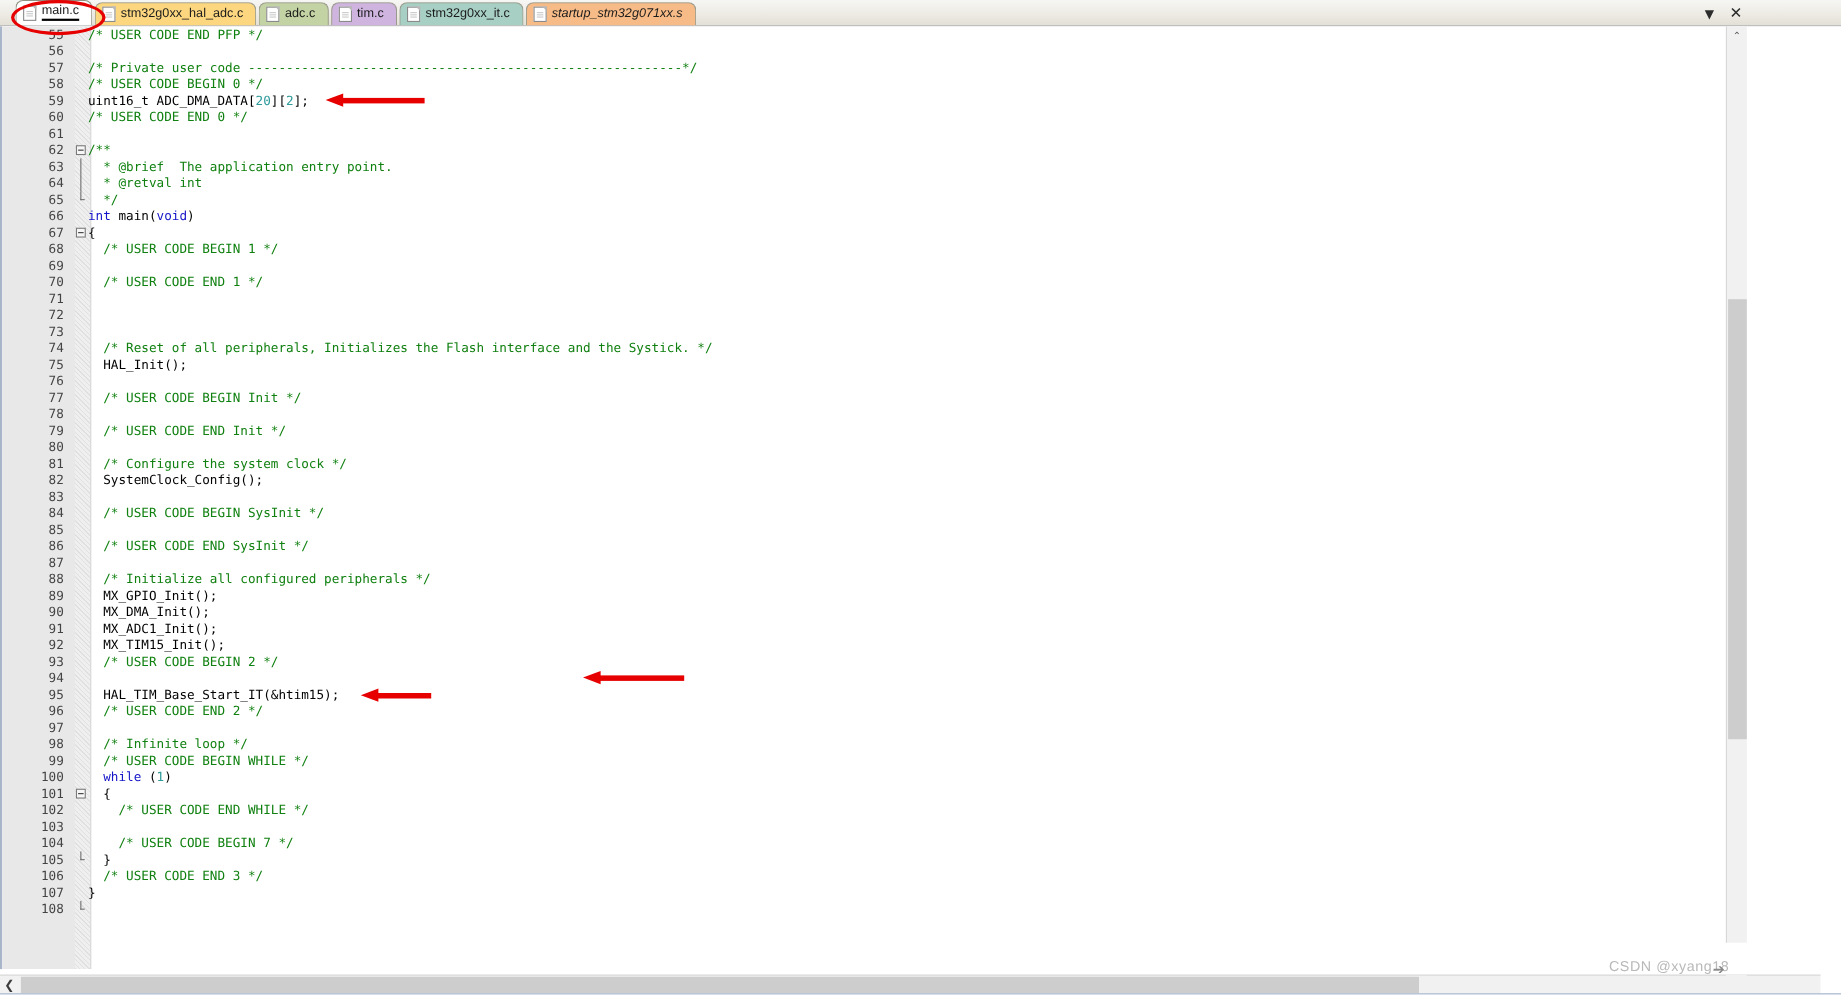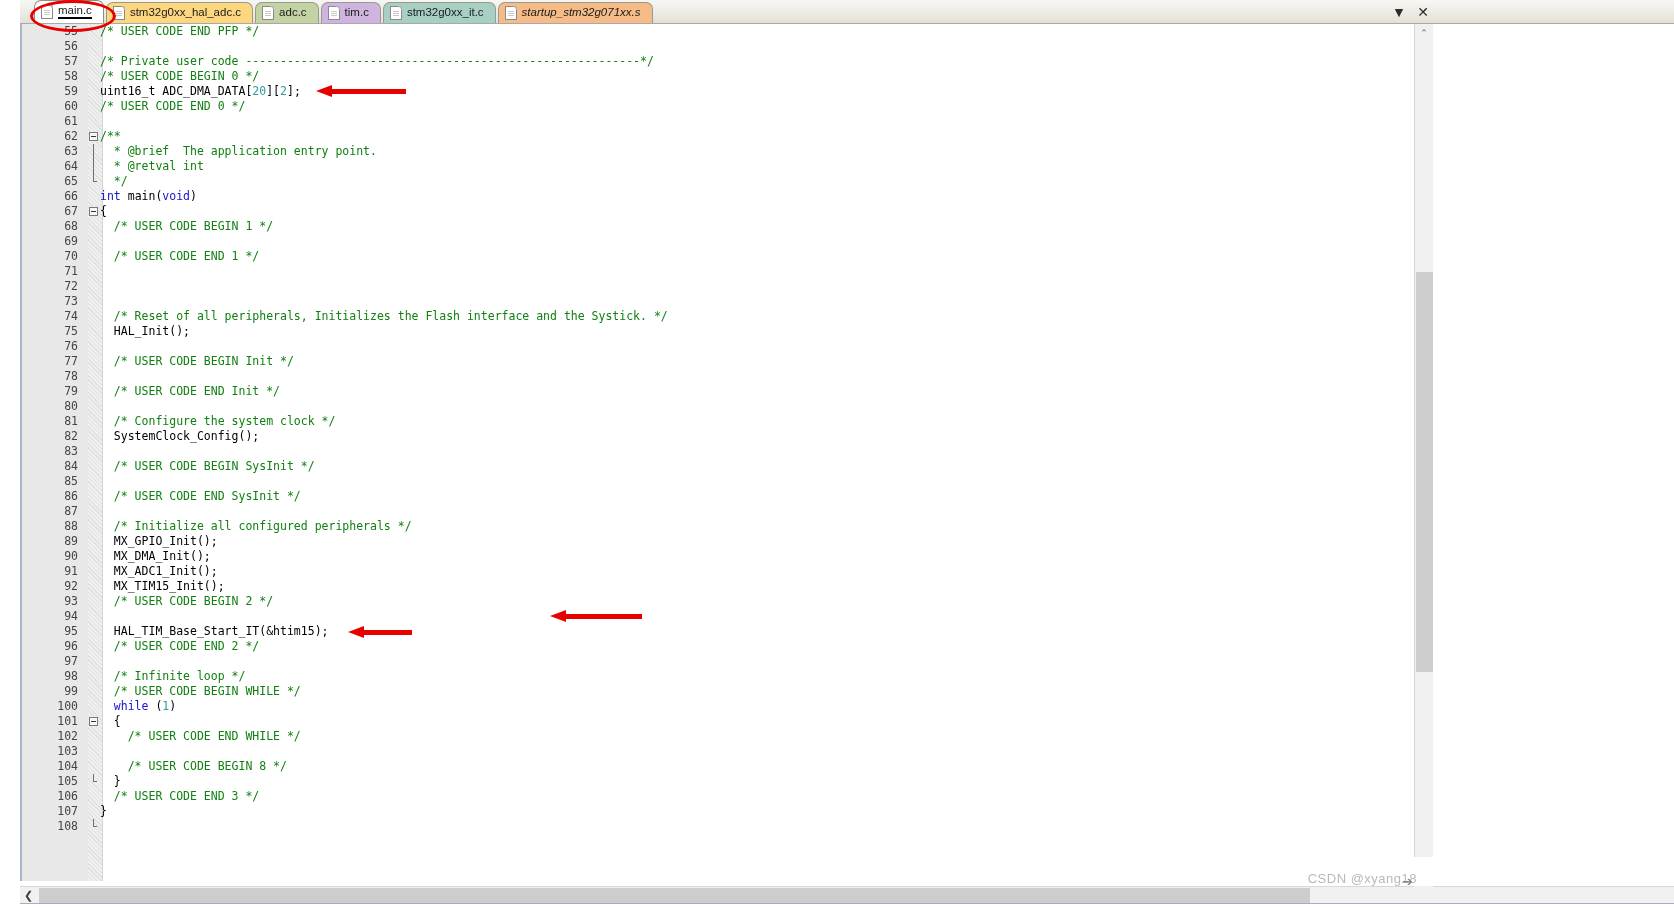--- a/index.html
+++ b/index.html
@@ -5,23 +5,22 @@
 <style>
   html, body {
     margin: 0; padding: 0;
     width: 1674px; height: 907px;
     overflow: hidden;
     background: #ffffff;
     font-family: "Liberation Sans", sans-serif;
   }
   #app {
     position: relative;
-    width: 1413px; height: 907px;
-    background: #ffffff;
-    margin-left: 20px;
+    width: 1588px; height: 907px;
+    background: #ffffff;
   }
 
   
   .tabbar {
     position: absolute;
     left: 0; top: 0;
     width: 1674px; height: 24px;
     background: linear-gradient(to bottom, #f6f6f4 0%, #edebe4 55%, #e3e0d6 100%);
     border-bottom: 1px solid #a9a9a9;
     box-sizing: border-box;
@@ -409,21 +408,21 @@
         <div class="line"><span class="lineno">94</span></div>
         <div class="line"><span class="lineno">95</span><span class="ltext"><span class="pln">  HAL_TIM_Base_Start_IT(&amp;htim15);</span></span></div>
         <div class="line"><span class="lineno">96</span><span class="ltext"><span class="cmt">  /* USER CODE END 2 */</span></span></div>
         <div class="line"><span class="lineno">97</span><span class="ltext"></span></div>
         <div class="line"><span class="lineno">98</span><span class="ltext"><span class="cmt">  /* Infinite loop */</span></span></div>
         <div class="line"><span class="lineno">99</span><span class="ltext"><span class="cmt">  /* USER CODE BEGIN WHILE */</span></span></div>
         <div class="line"><span class="lineno">100</span><span class="ltext"><span class="kw">  while</span><span class="pln"> (</span><span class="num">1</span><span class="pln">)</span></span></div>
         <div class="line"><span class="lineno">101</span><span class="foldbox"></span><span class="ltext"><span class="pln">  {</span></span></div>
         <div class="line"><span class="lineno">102</span><span class="ltext"><span class="cmt">    /* USER CODE END WHILE */</span></span></div>
         <div class="line"><span class="lineno">103</span><span class="ltext"></span></div>
-        <div class="line"><span class="lineno">104</span><span class="ltext"><span class="cmt">    /* USER CODE BEGIN 8 */</span></span></div>
+        <div class="line"><span class="lineno">104</span><span class="ltext"><span class="cmt">    /* USER CODE BEGIN 7 */</span></span></div>
         <div class="line"><span class="lineno">105</span><span class="foldend"></span><span class="ltext"><span class="pln">  }</span></span></div>
         <div class="line"><span class="lineno">106</span><span class="ltext"><span class="cmt">  /* USER CODE END 3 */</span></span></div>
         <div class="line"><span class="lineno">107</span><span class="ltext"><span class="pln">}</span></span></div>
         <div class="line"><span class="lineno">108</span><span class="foldend"></span><span class="ltext"></span></div>
       </div>
   </div>
 
   <div id="annots">
       <div class="annot-ellipse" style="left: 10px; top: 0px; width: 80px; height: 26px; border-color: rgb(230, 0, 0);"></div>
       <div class="annot-arrow" style="left: 296px; top: 85px; width: 90px;">

